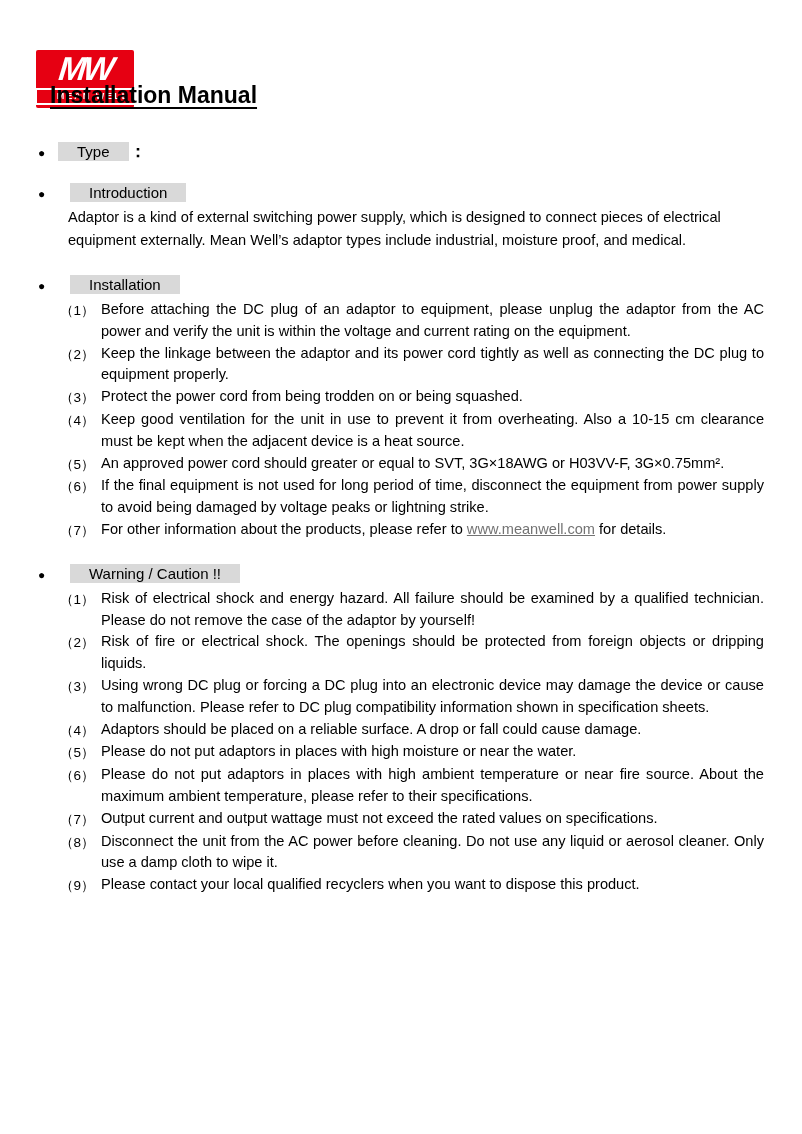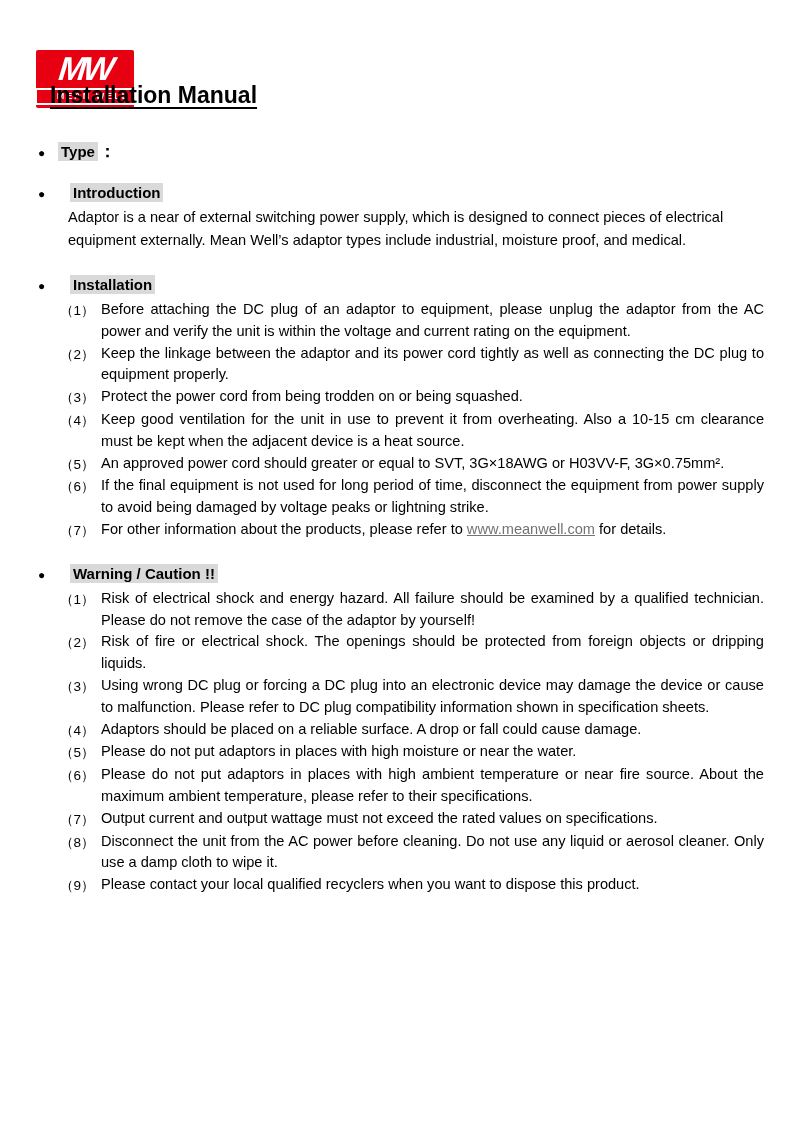--- a/index.html
+++ b/index.html
@@ -68,22 +68,22 @@
   .content { padding: 0 38px 0 38px; }
   .bullet {
     display: inline-block;
     width: 20px;
     font-size: 12px;
     vertical-align: 2px;
     flex: 0 0 20px;
   }
   .highlight {
     background: #d9d9d9;
-    padding: 1px 3px;
-    font-weight: bold;
+    padding: 1px 19px;
+    font-weight: normal;
   }
 
   
   .type-line {
     margin-top: 14px;
     display: flex;
     align-items: baseline;
     font-weight: bold;
   }
   .type-label { font-size: 15px; }
@@ -166,21 +166,21 @@
       <span class="bullet">●</span>
       <span class="type-label highlight">Type</span>
       <span class="type-colon">：</span>
     </div>
 
     <section class="sec-intro">
       <div class="sec-head">
         <span class="bullet">●</span>
         <span class="highlight">Introduction</span>
       </div>
-      <p class="intro-body">Adaptor is a near of external switching power supply, which is designed to connect pieces of electrical equipment externally. Mean Well’s adaptor types include industrial, moisture proof, and medical.</p>
+      <p class="intro-body">Adaptor is a kind of external switching power supply, which is designed to connect pieces of electrical equipment externally. Mean Well’s adaptor types include industrial, moisture proof, and medical.</p>
     </section>
 
     <section class="sec-install">
       <div class="sec-head">
         <span class="bullet">●</span>
         <span class="highlight">Installation</span>
       </div>
       <div class="items">
         <div class="item">
           <span class="item-num">（1）</span>

